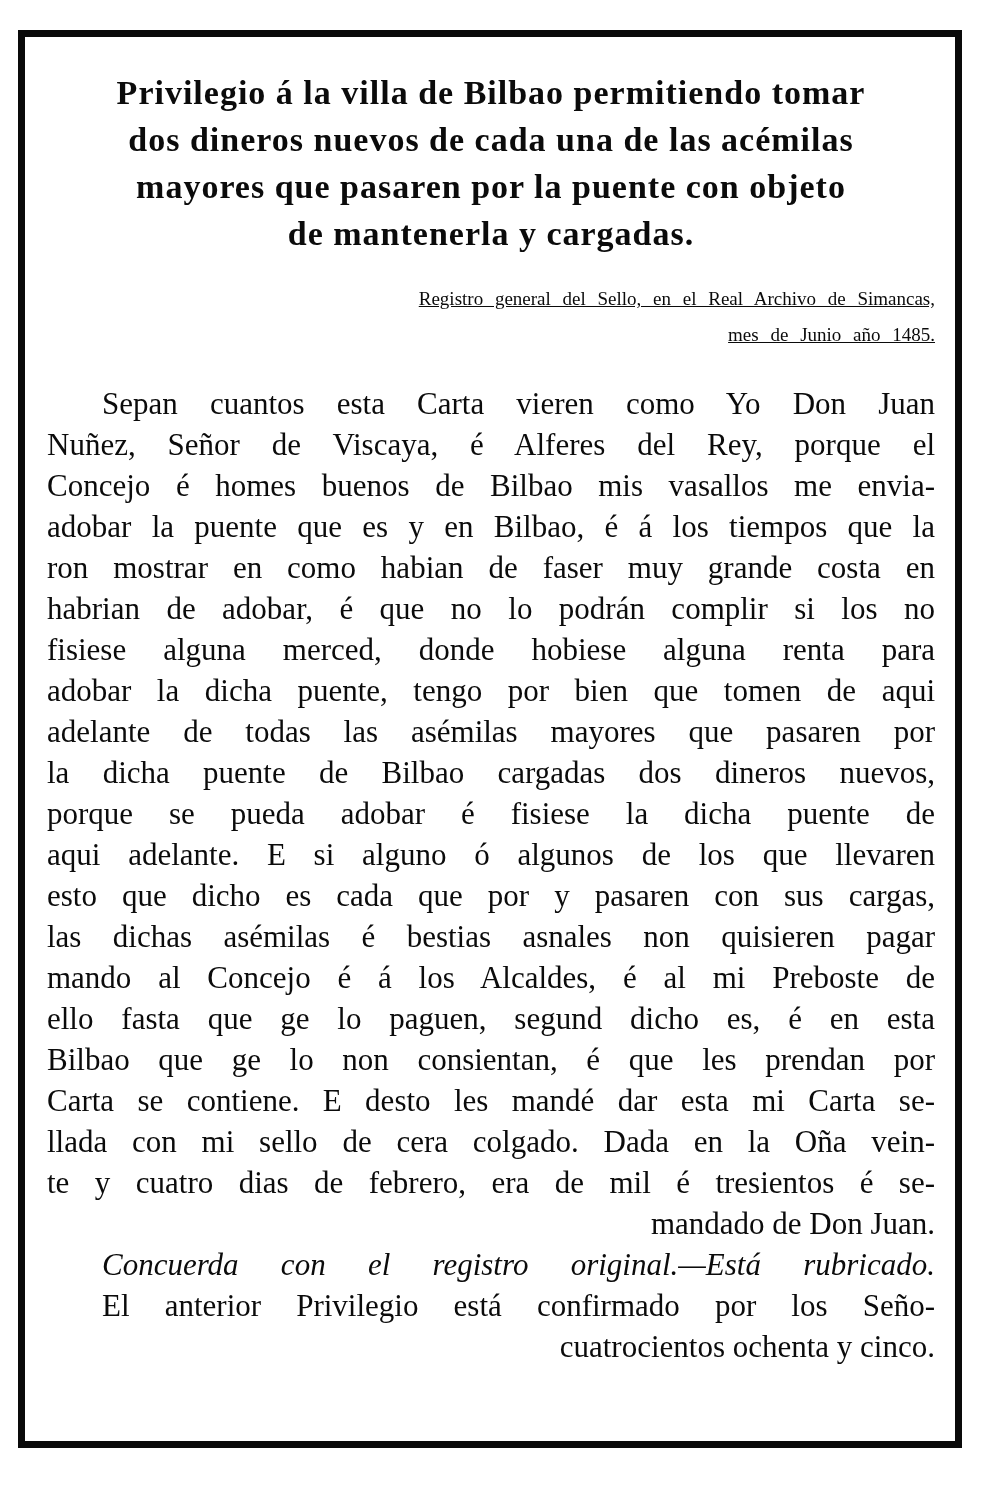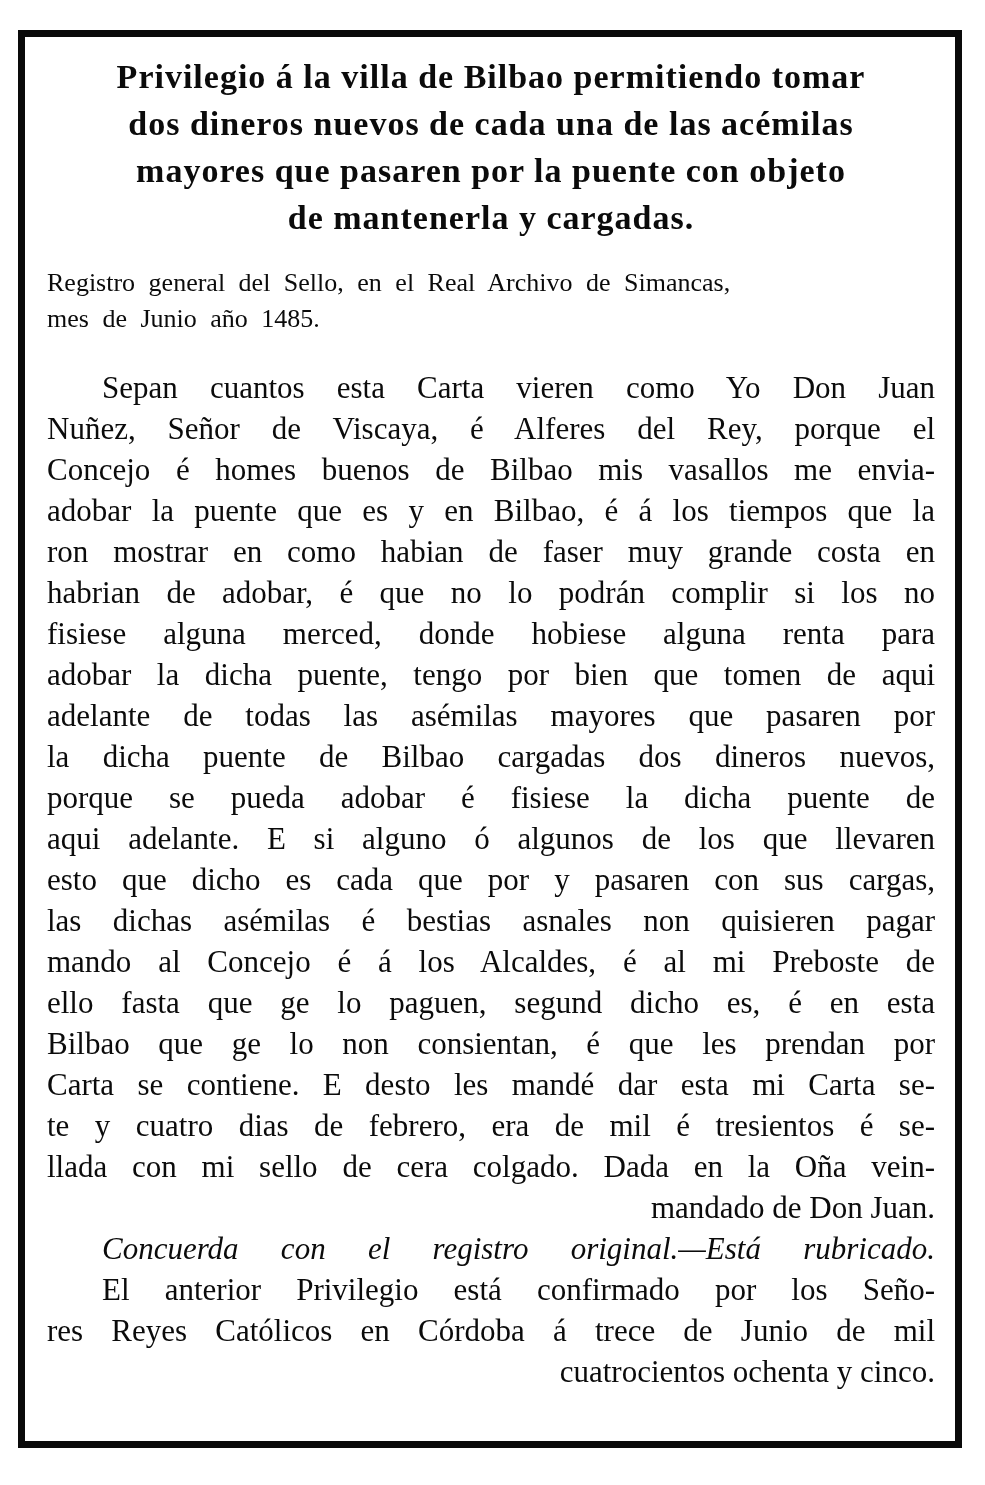--- a/index.html
+++ b/index.html
@@ -17,44 +17,45 @@
     overflow: hidden;
   }
   .frame {
     position: absolute;
     left: 18px;
     top: 30px;
     width: 944px;
     height: 1418px;
     box-sizing: border-box;
     border: 7px solid #0a0a0a;
-    padding: 16px 20px 0 22px;
+    padding: 32px 20px 0 22px;
   }
   
   .title-block {
     margin-bottom: 24px;
   }
   .tline {
     text-align: center;
     font-size: 34px;
     font-weight: bold;
     line-height: 47px;
     letter-spacing: 1px;
     white-space: nowrap;
   }
   
   .source-block {
     margin-bottom: 30px;
   }
   .sline {
-    text-align: left;
-    font-size: 26px;
+    text-align: right;
+    font-size: 19px;
     line-height: 36px;
     word-spacing: 7px;
     white-space: nowrap;
+    text-decoration: underline;
   }
   
   .jline {
     font-size: 31px;
     line-height: 41px;
     height: 41px;
     overflow: hidden;
     text-align: justify;
   }
   .jline::after {
@@ -109,28 +110,27 @@
           <div class="jline">adelante de todas las asémilas mayores que pasaren por</div>
           <div class="jline">la dicha puente de Bilbao cargadas dos dineros nuevos,</div>
           <div class="jline">porque se pueda adobar é fisiese la dicha puente de</div>
           <div class="jline">aqui adelante. E si alguno ó algunos de los que llevaren</div>
           <div class="jline">esto que dicho es cada que por y pasaren con sus cargas,</div>
           <div class="jline">las dichas asémilas é bestias asnales non quisieren pagar</div>
           <div class="jline">mando al Concejo é á los Alcaldes, é al mi Preboste de</div>
           <div class="jline">ello fasta que ge lo paguen, segund dicho es, é en esta</div>
           <div class="jline">Bilbao que ge lo non consientan, é que les prendan por</div>
           <div class="jline">Carta se contiene. E desto les mandé dar esta mi Carta se-</div>
+          <div class="jline">llada con mi sello de cera colgado. Dada en la Oña vein-</div>
           <div class="jline">te y cuatro dias de febrero, era de mil é tresientos é se-</div>
-          <div class="jline">llada con mi sello de cera colgado. Dada en la Oña vein-</div>
           <div class="jline last">mandado de Don Juan.</div>
         </div>
 
       <div class="jline first certification-line">Concuerda con el registro original.—Está rubricado.</div>
 
       <div class="paragraph">
           <div class="jline first">El anterior Privilegio está confirmado por los Seño-</div>
-          <div class="jline">res Reyes Católicos en Córdoba á trece de Junio de mil</div>
           <div class="jline last">cuatrocientos ochenta y cinco.</div>
         </div>
 
     </section>
   </div>
 </div>
 
 </body></html>

